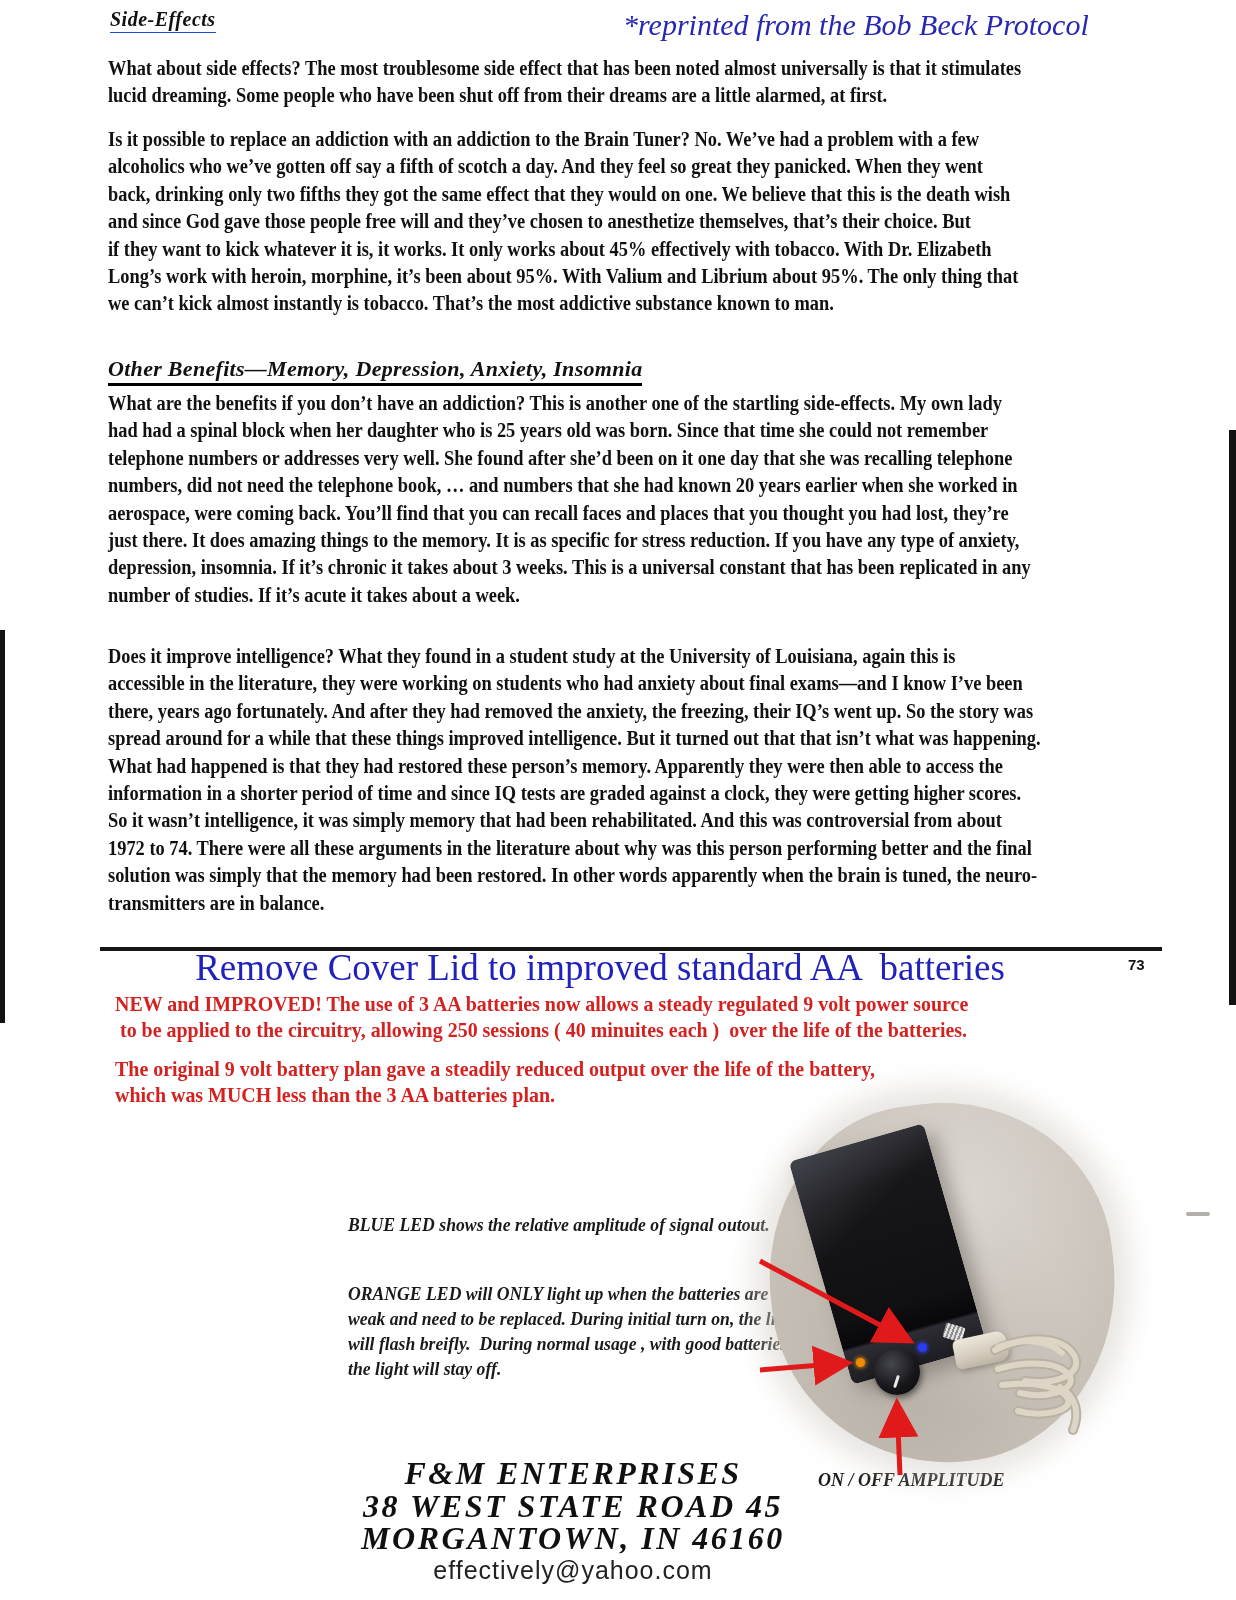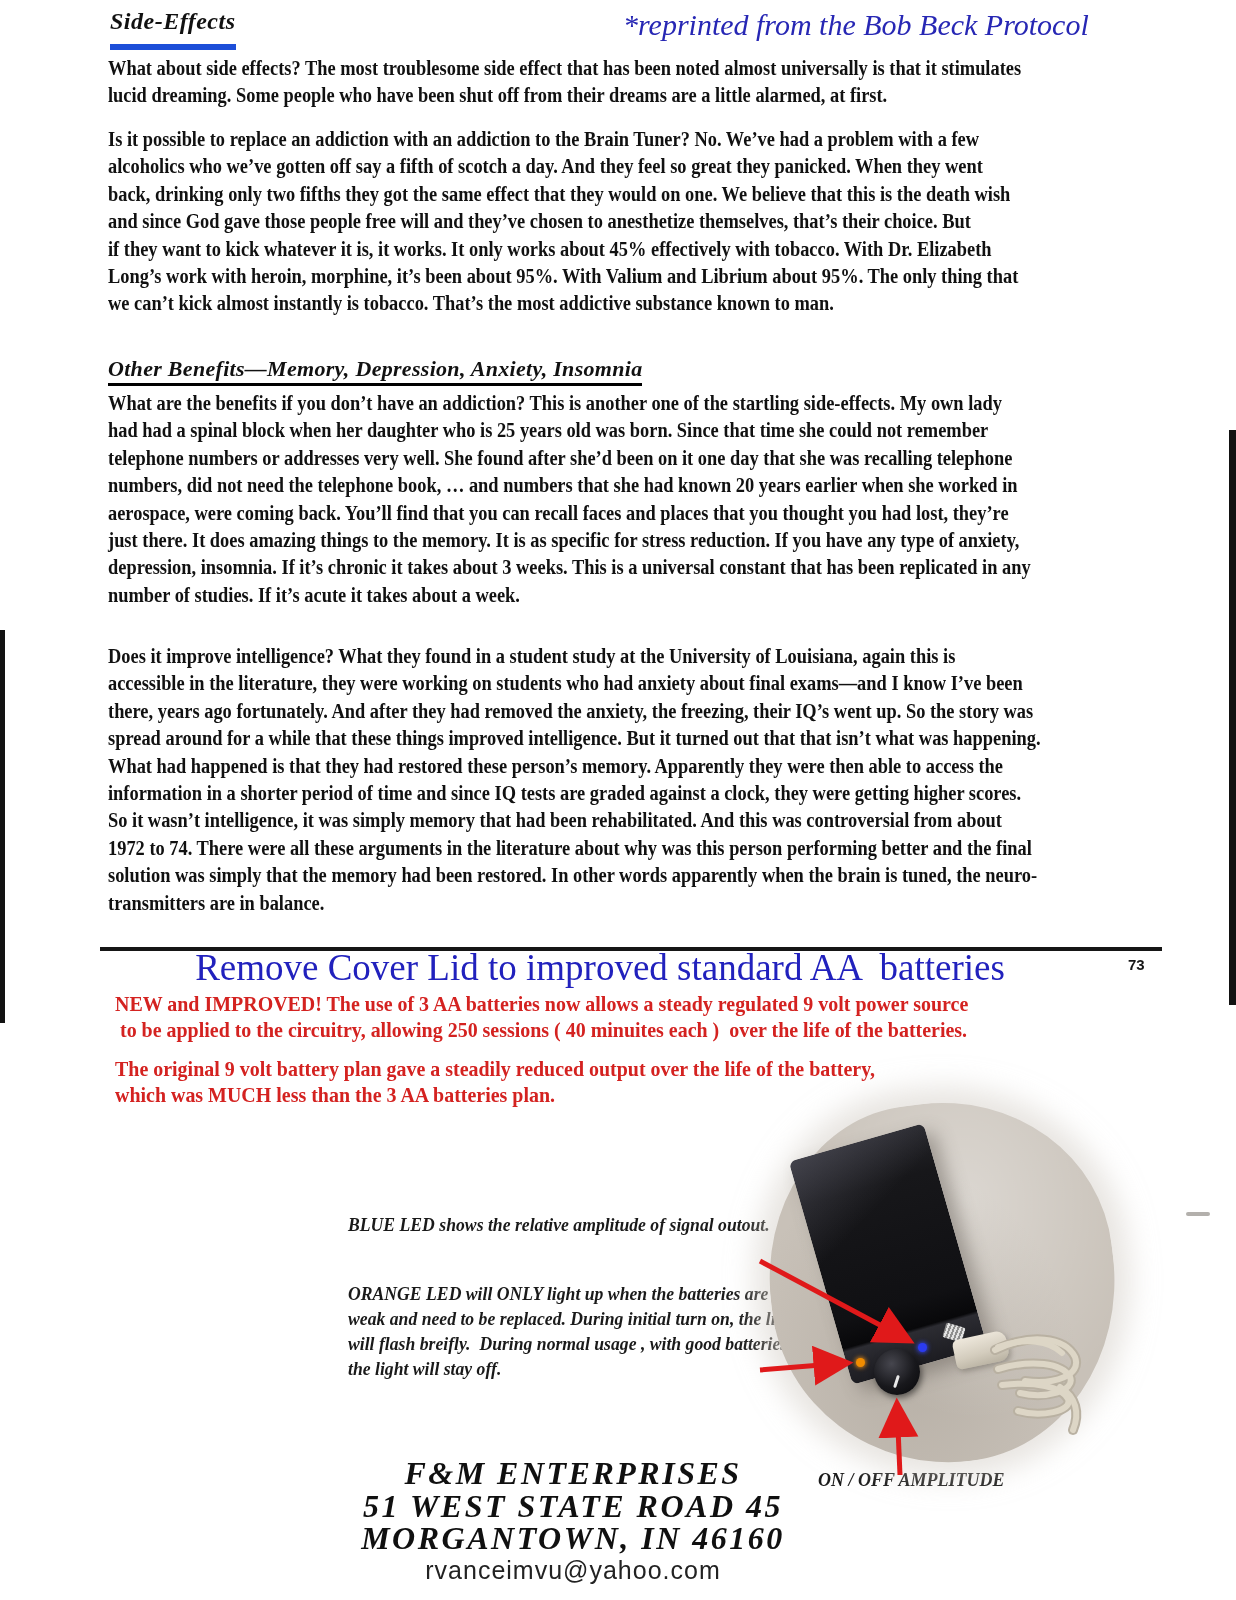--- a/index.html
+++ b/index.html
@@ -3,22 +3,22 @@
 <meta charset="utf-8">
 <style>
   html,body{margin:0;padding:0;}
   body{
     width:1236px;height:1600px;background:#ffffff;position:relative;
     font-family:"Liberation Serif", serif;color:#111;overflow:hidden;
   }
   .abs{position:absolute;}
 
   
-  .h-side{left:110px;top:8px;font-size:24px;font-weight:bold;font-style:italic;
-    border-bottom:6px solid #1d4ed8;padding-bottom:9px;letter-spacing:.5px;}
+  .h-side{left:110px;top:8px;font-size:20px;font-weight:bold;font-style:italic;
+    border-bottom:1px solid #1d4ed8;padding-bottom:1px;letter-spacing:.5px;}
   .reprint{left:594px;top:8px;font-size:30px;font-style:italic;color:#2727b4;white-space:pre;margin-left:29px;}
 
   
   .para{left:108px;width:1120px;font-size:20px;font-weight:bold;line-height:27.4px;
     white-space:pre;transform:scaleX(.92);transform-origin:0 0;}
   .p1{top:55px;} .p2{top:126px;} .p3{top:390px;} .p4{top:643px;}
   .h-benefits{left:108px;top:340px;font-size:22px;font-weight:bold;font-style:italic;
     border-bottom:3px solid #000;padding-bottom:1px;letter-spacing:.3px;margin-top:16px;}
 
   .rule{left:100px;top:947px;width:1062px;height:4px;background:#161616;}
@@ -169,19 +169,19 @@
     </defs>
     <g stroke="#e0191a" stroke-width="5" fill="none">
       <line x1="20" y1="176" x2="168" y2="255" marker-end="url(#ah)"></line>
       <line x1="20" y1="285" x2="106" y2="278" marker-end="url(#ah)"></line>
       <line x1="160" y1="390" x2="157" y2="320" marker-end="url(#ah)"></line>
     </g>
   </svg>
 </div>
 
 <div class="abs footer-line f1">F&amp;M ENTERPRISES</div>
-<div class="abs footer-line f2">51 WEST STATE ROAD 45</div>
+<div class="abs footer-line f2">38 WEST STATE ROAD 45</div>
 <div class="abs footer-line f3">MORGANTOWN, IN 46160</div>
-<div class="abs footer-line femail">rvanceimvu@yahoo.com</div>
+<div class="abs footer-line femail">effectively@yahoo.com</div>
 
 <div class="abs bar-left"></div>
 <div class="abs bar-right"></div>
 <div class="abs dash"></div>
 
 </body></html>

